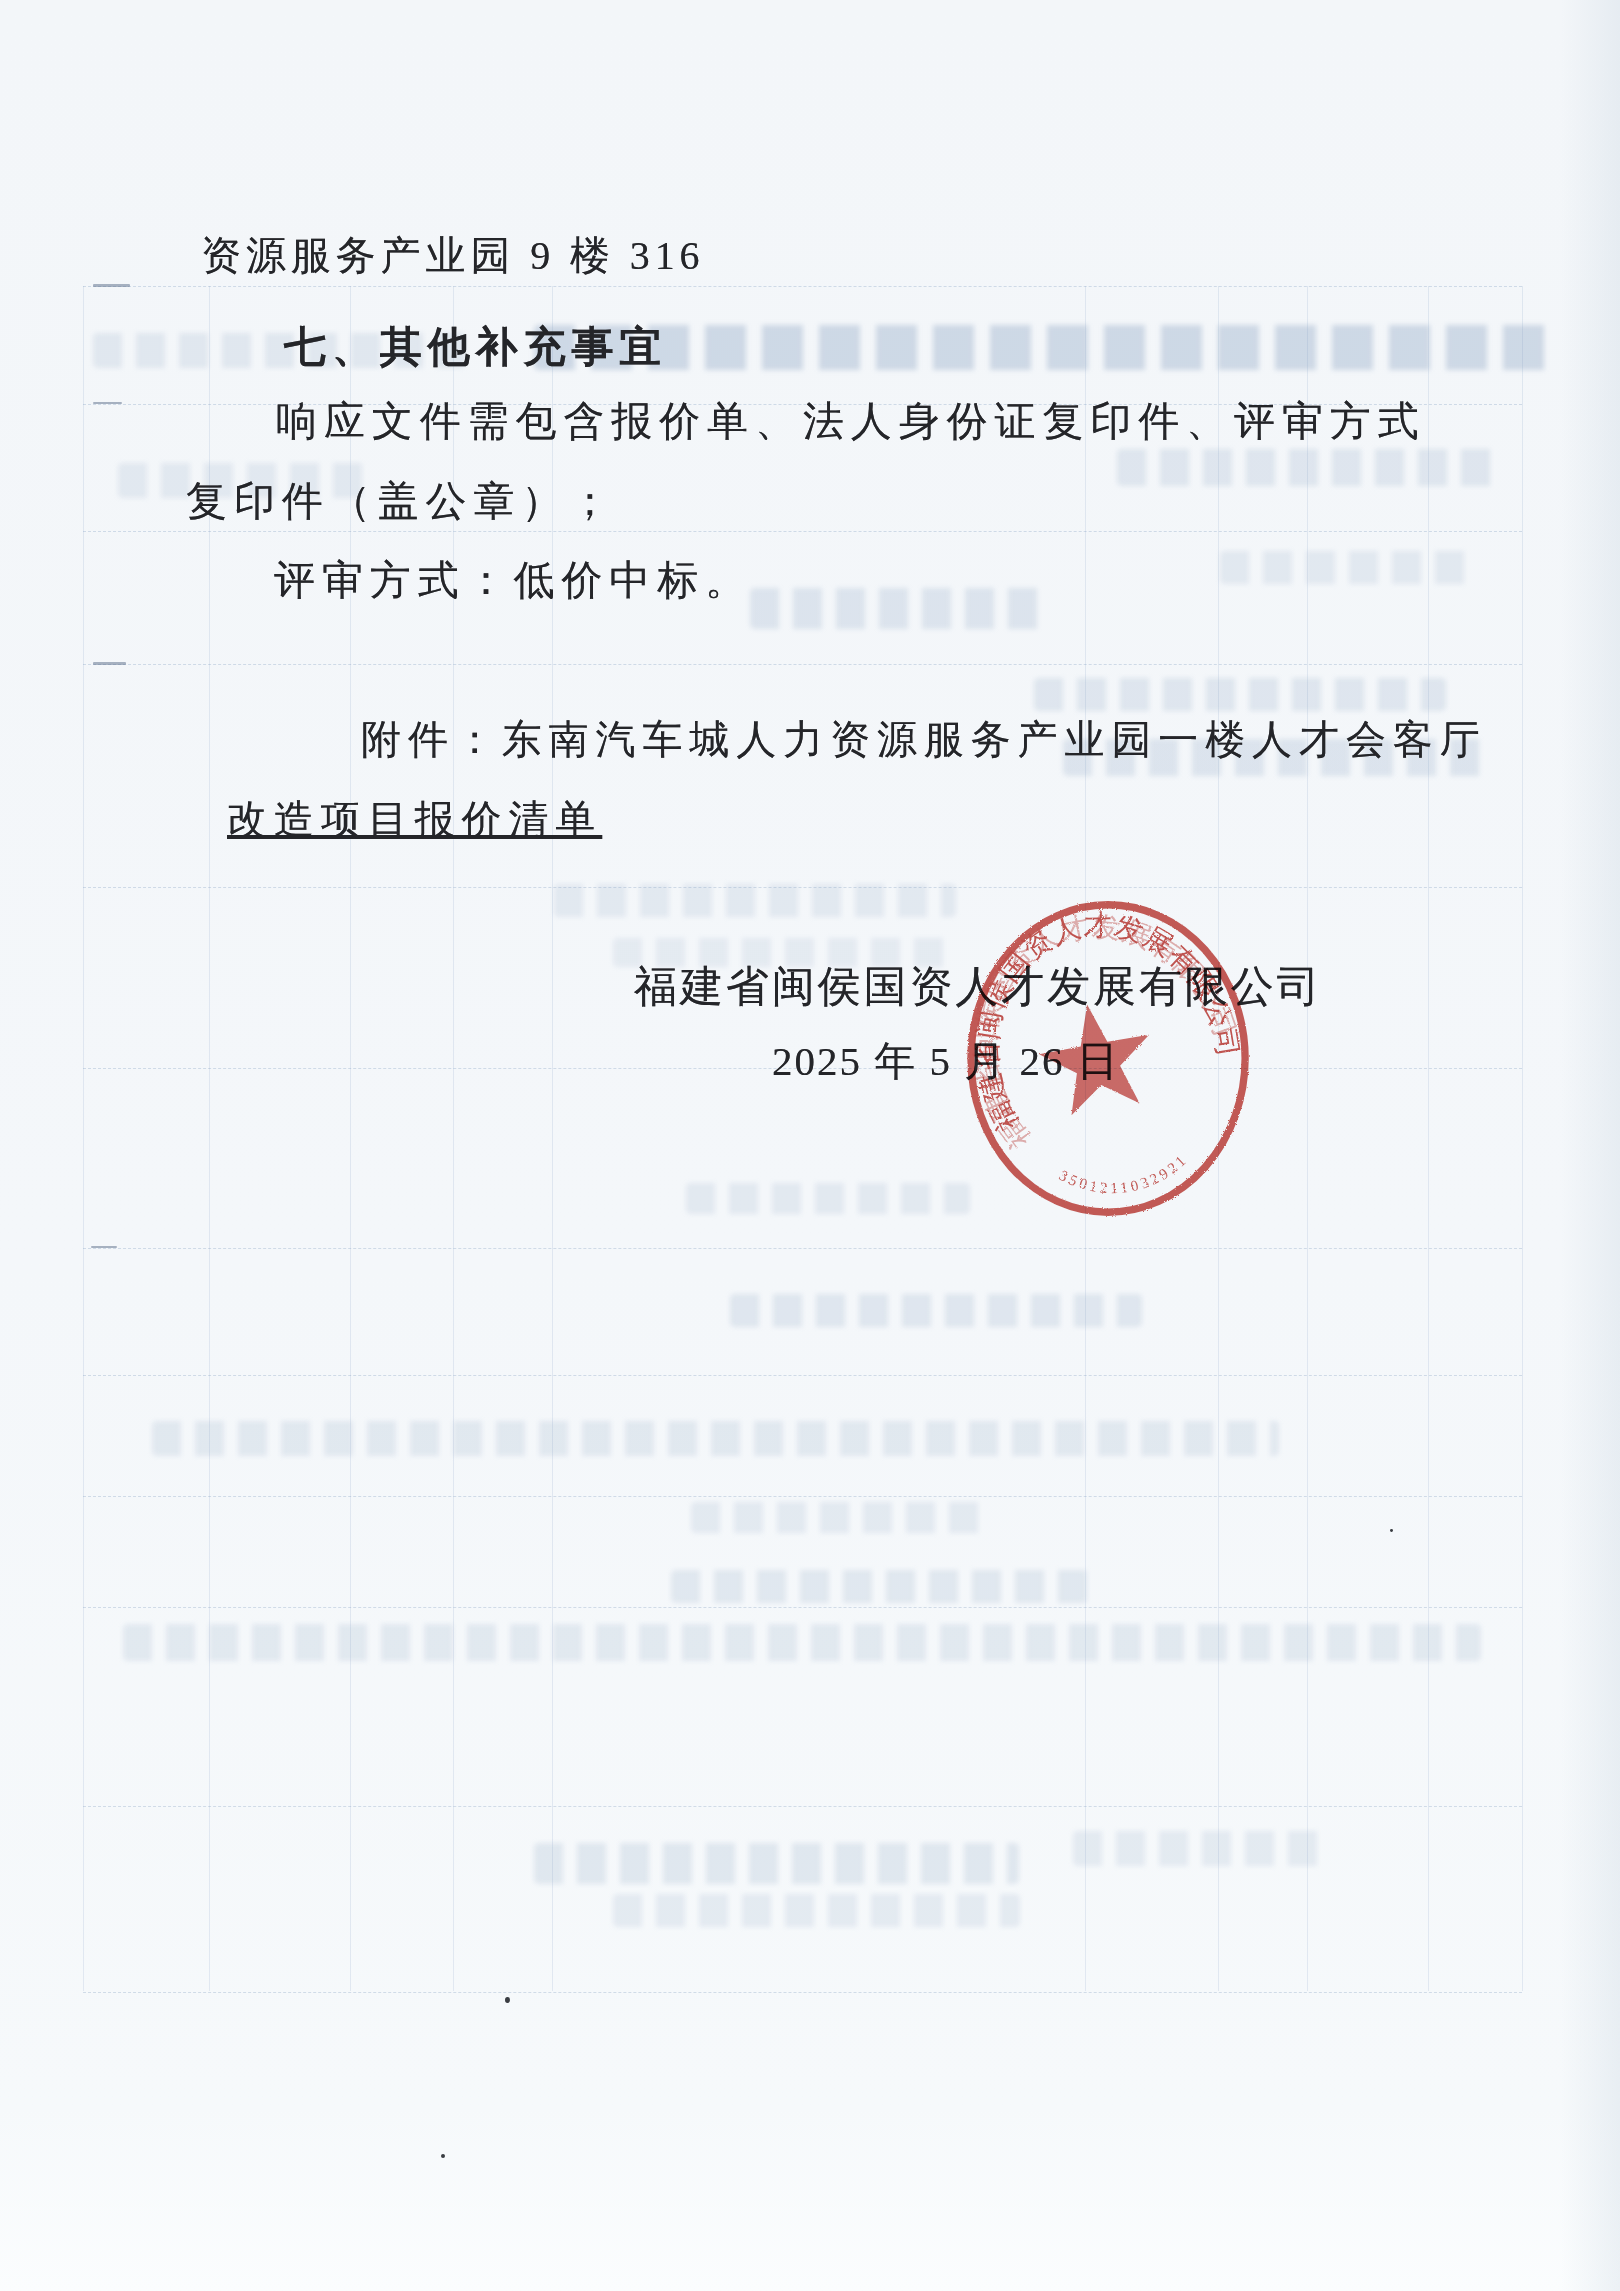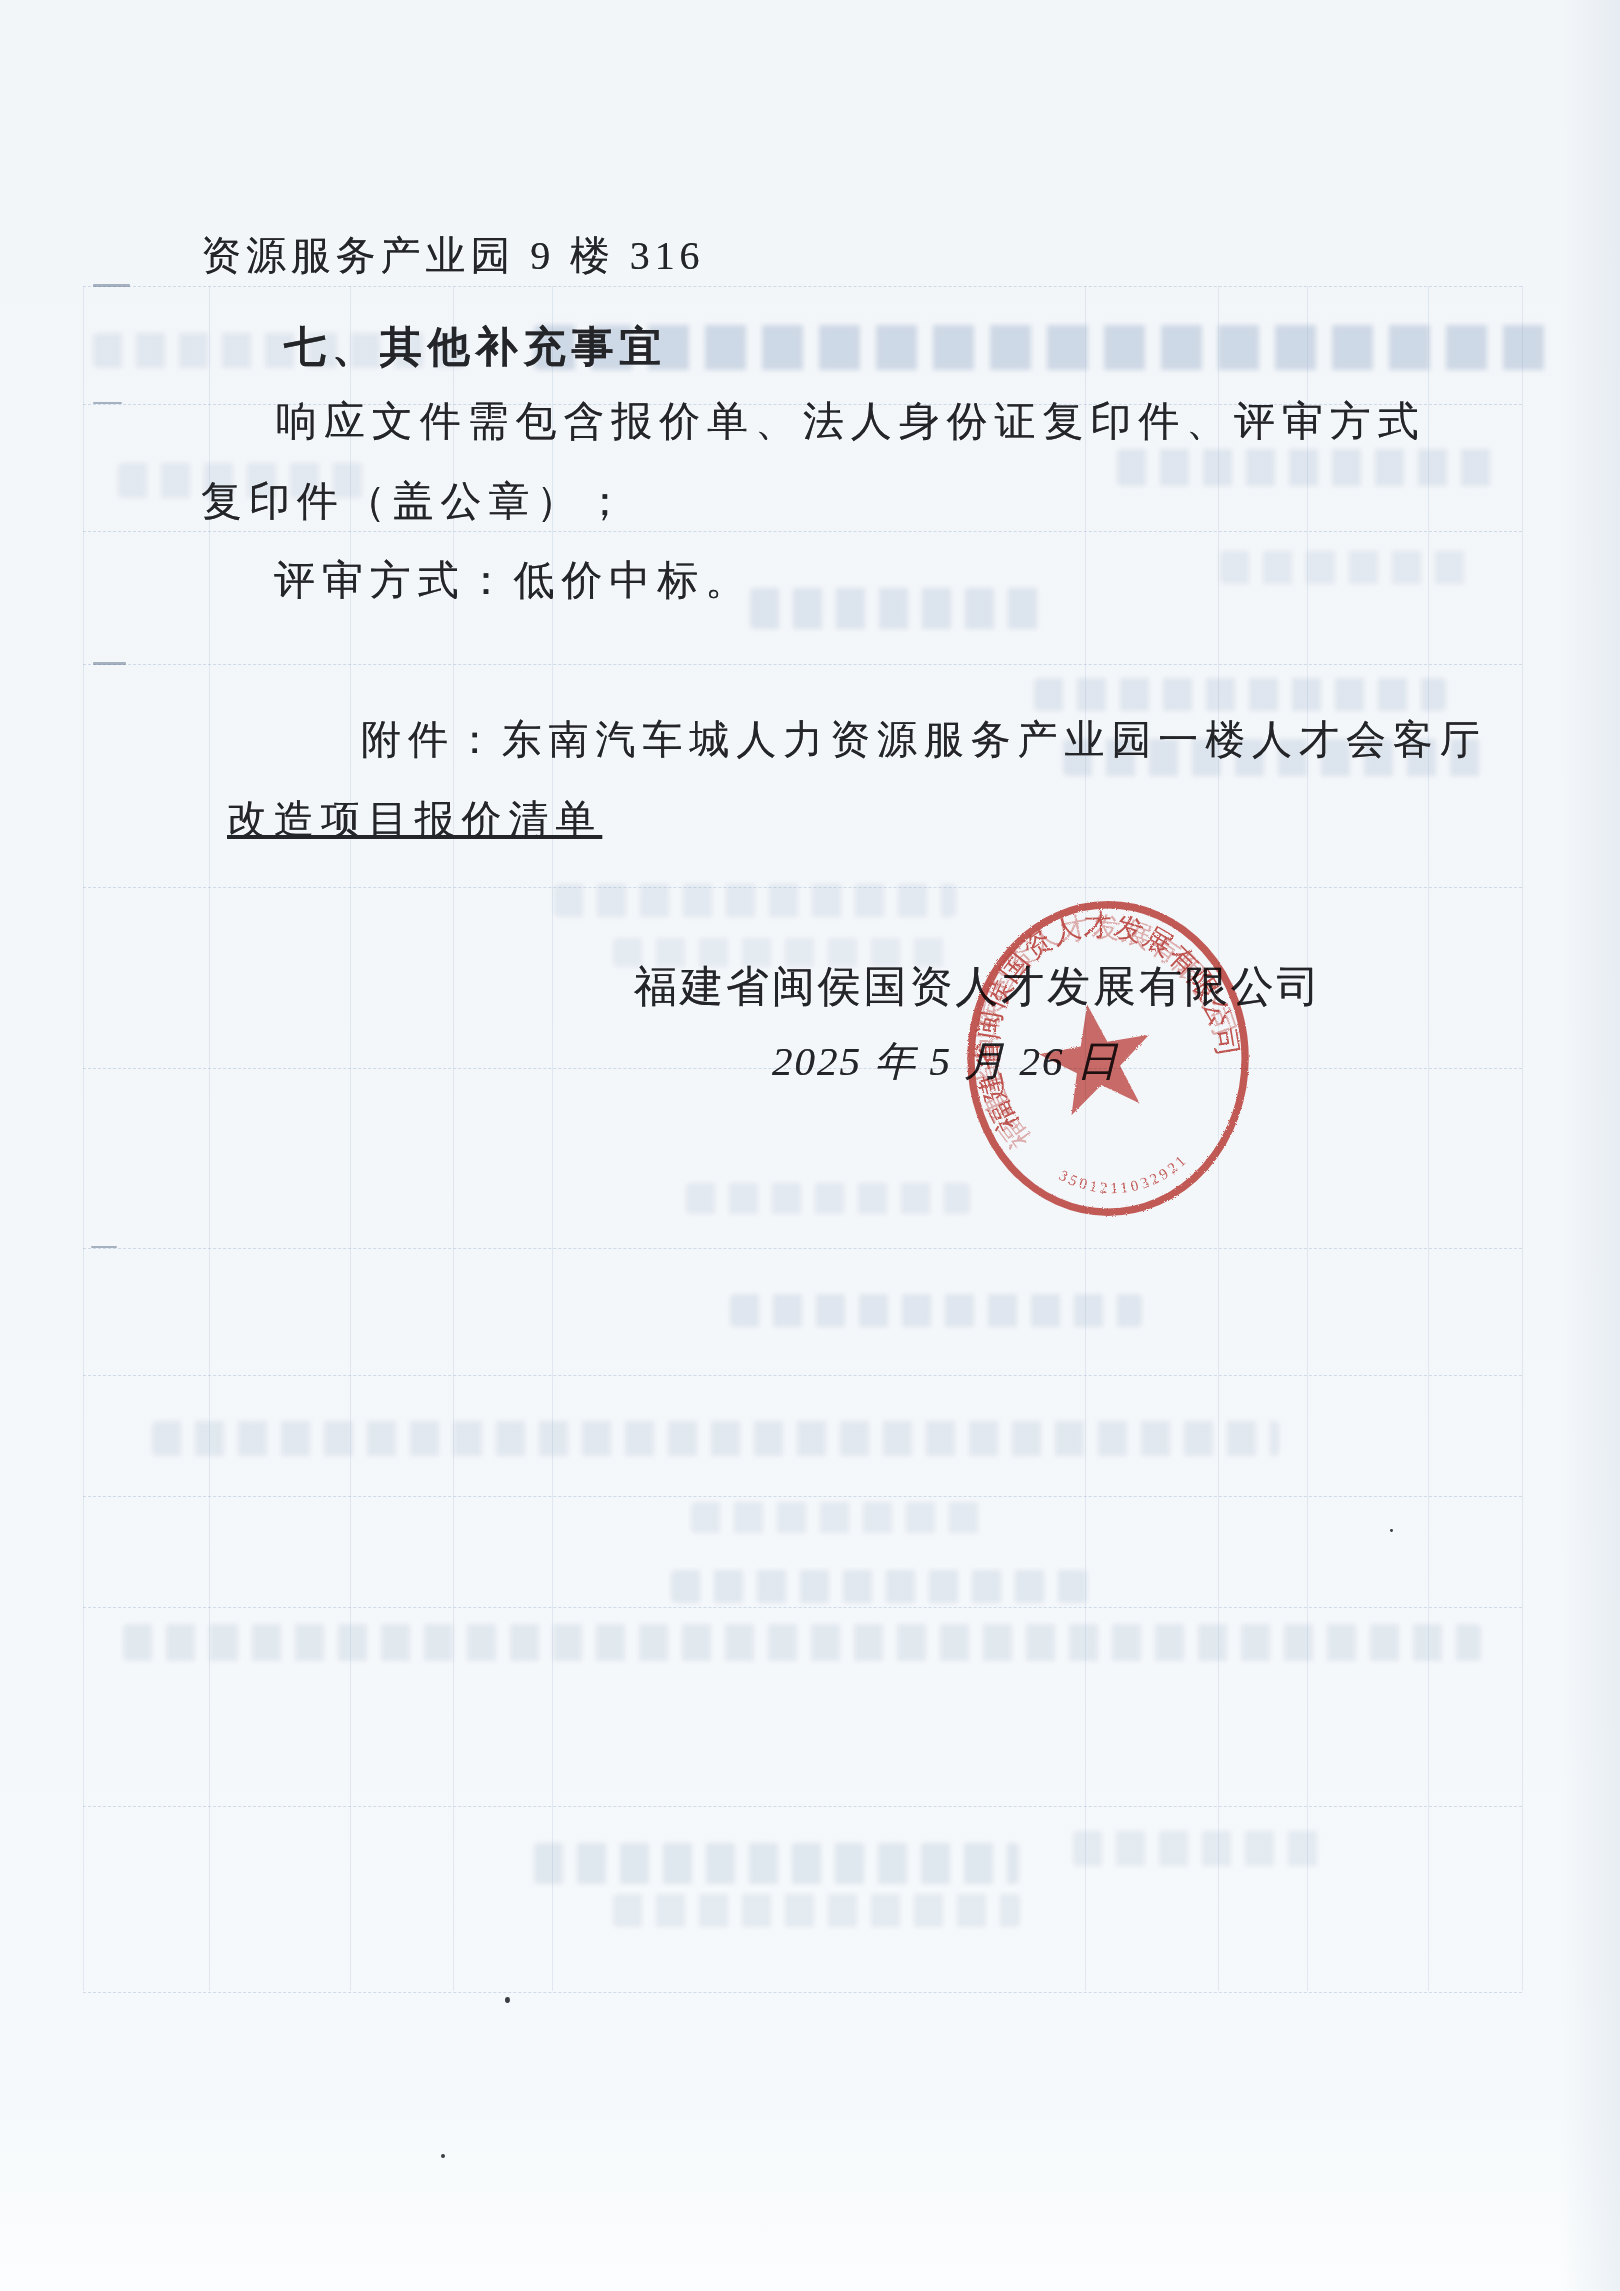--- a/index.html
+++ b/index.html
@@ -28,26 +28,26 @@
   .speck{position:absolute;background:#3a3d42;border-radius:50%;}
   
   .doc{position:absolute;inset:0;z-index:2;}
   .line{position:absolute;white-space:nowrap;letter-spacing:6.9px;
         font-size:41px;line-height:1.2;
         text-shadow:0 0 0.5px rgba(10,10,12,0.6);}
   .address   {left:201px;top:232px;font-size:40px;letter-spacing:4.9px;}
   .heading   {left:272px;top:310px;font-size:42px;font-weight:700;letter-spacing:5.9px;
               font-family:"Liberation Sans","DejaVu Sans",sans-serif;margin:12px;}
   .req1      {left:276px;top:397px;}
-  .req2      {left:201px;top:477px;text-align:center;}
+  .req2      {left:186px;top:477px;text-align:center;}
   .review    {left:274px;top:556px;}
   .attach1   {left:319px;top:716px;font-size:40px;margin-left:42px;}
   .attach2   {left:227px;top:796px;font-size:40px;text-decoration:underline;}
   .company   {left:634px;top:961px;font-size:43px;letter-spacing:2.9px;}
-  .date      {left:772px;top:1037px;font-size:41px;letter-spacing:2px;font-style:italic;}
+  .date      {left:772px;top:1037px;font-size:41px;letter-spacing:2px;}
   
   .stamp{position:absolute;left:963px;top:894px;z-index:3;
          mix-blend-mode:multiply;opacity:0.9;}
   .stamp text{font-family:"Liberation Serif","DejaVu Serif",serif;}
 </style>
 </head>
 <body>
 
 <div class="page">
 

